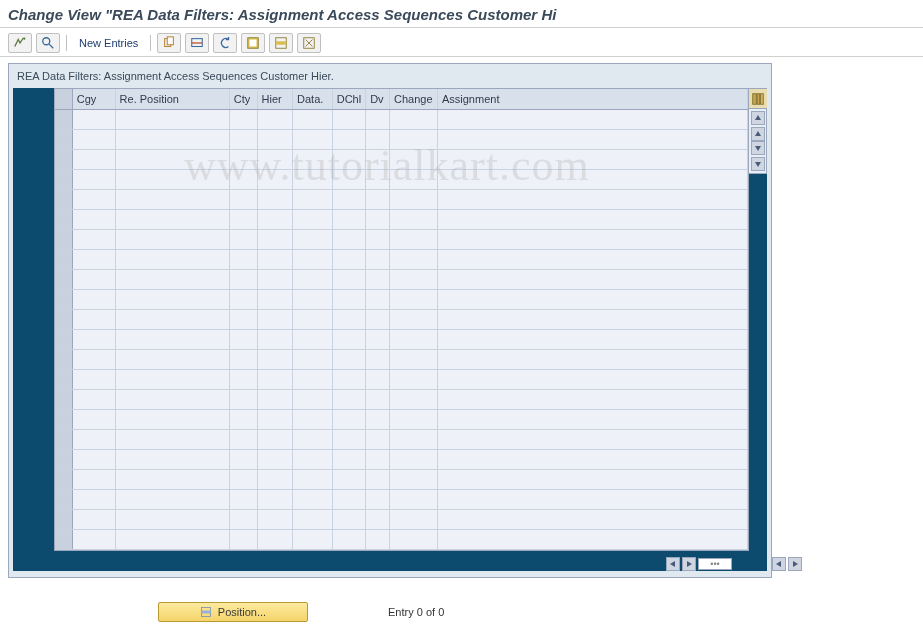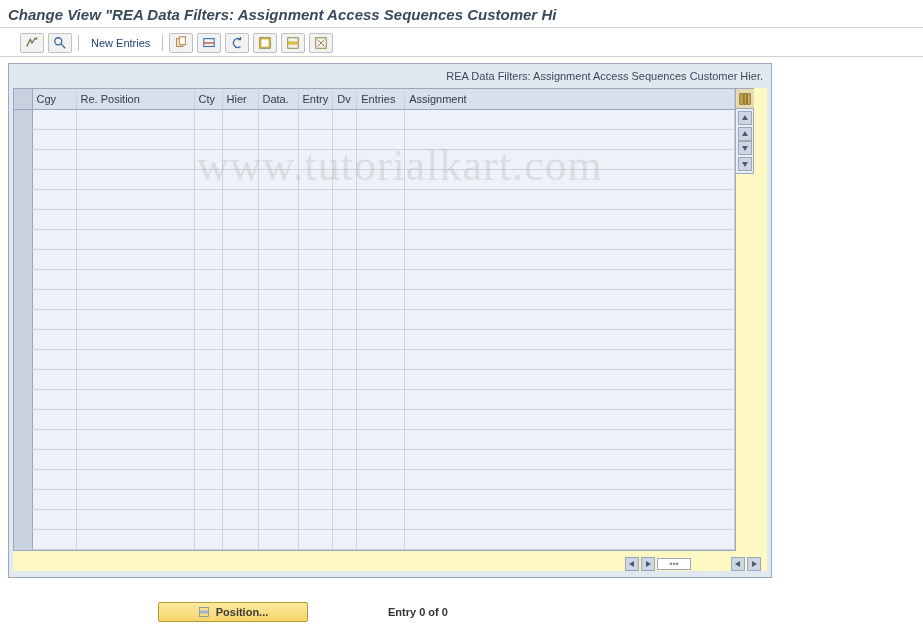--- a/index.html
+++ b/index.html
@@ -21,21 +21,21 @@
       background: #fff;
     }
     .divider {
       border-top: 1px solid #d0d0d0;
       margin: 0 0 2px 0;
     }
     .toolbar {
       display: flex;
       align-items: center;
       gap: 4px;
-      padding: 3px 20px;
+      padding: 3px 8px;
       background: #fff;
     }
     .toolbar .tbtn {
       background: #f2f2f2;
       border: 1px solid #c0c0c0;
       border-radius: 2px;
       height: 20px;
       display: inline-flex;
       align-items: center;
       justify-content: center;
@@ -66,24 +66,24 @@
     .panel {
       border: 1px solid #9aa7bd;
       background: #E0E8F0;
       width: 764px;
       padding: 4px 4px 6px 4px;
     }
     .panel-title {
       color: #3a4a5a;
       font-size: 11px;
       padding: 2px 4px 6px 4px;
-      text-align: right;
     }
     .grid-wrap {
-      background: #fef9c3;
+      background: #0c4a6e;
+      padding-left: 41px;
     }
     .grid {
       display: flex;
       align-items: flex-start;
     }
     .grid-left {
       border: 1px solid #9aa7bd;
       background: #fff;
     }
     .grid-right {
@@ -192,42 +192,41 @@
       display:flex;align-items:center;justify-content:center;
       font-size:9px;color:#888;
     }
 
     .footer {
       display: flex;
       align-items: center;
       gap: 80px;
       margin-top: 24px;
       padding-left: 150px;
-      font-weight: bold;
     }
     .position-btn {
       width: 150px;
       height: 20px;
       border: 1px solid #b89a30;
       border-radius: 2px;
       background: linear-gradient(#fdeaa0, #f5d56a);
       display: flex;
       align-items: center;
       justify-content: center;
       gap: 6px;
       cursor: pointer;
       color: #3a3a3a;
       font-size: 11px;
     }
     .entry-status { color: #333; font-size: 11px; text-align: right; }
 
     .watermark {
       position: absolute;
       top: 140px;
-      left: 197px;
+      left: 184px;
       font-size: 44px;
       color: rgba(180,180,180,0.35);
       font-family: Georgia, serif;
       letter-spacing: 1px;
       pointer-events: none;
       user-select: none;
       z-index: 5;
     }
   </style>
 </head>
@@ -302,23 +301,23 @@
         <div class="grid-left">
           <table class="data">
             <thead>
               <tr>
                 <th class="rowhdr"></th>
                 <th class="col-cgy">Cgy</th>
                 <th class="col-partner">Re. Position</th>
                 <th class="col-cty">Cty</th>
                 <th class="col-cocd">Hier</th>
                 <th class="col-sorg">Data.</th>
-                <th class="col-dchl">Entry</th>
+                <th class="col-dchl">DChl</th>
                 <th class="col-dv">Dv</th>
-                <th class="col-accseq">Entries</th>
+                <th class="col-accseq">Change</th>
                 <th class="col-desc">Assignment</th>
               </tr>
             </thead>
             <tbody id="grid-body">
                 <tr>
                   <td class="rowhdr"></td>
                   <td class="col-cgy"></td>
                   <td class="col-partner"></td>
                   <td class="col-cty"></td>
                   <td class="col-cocd"></td>

